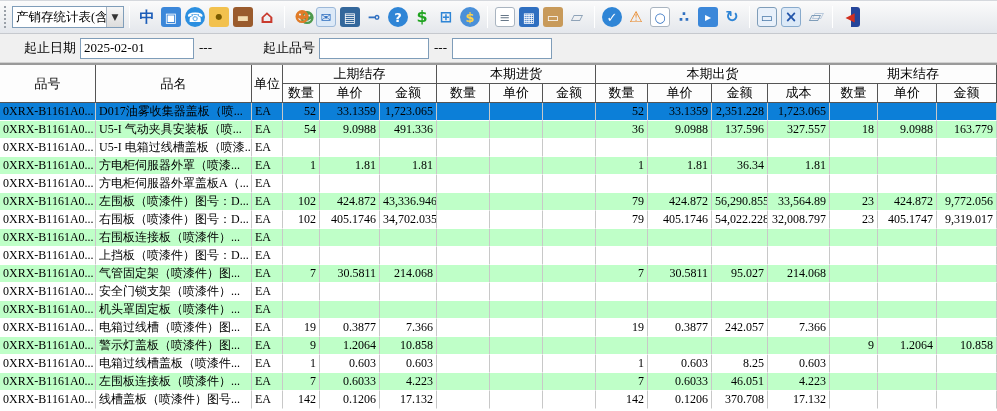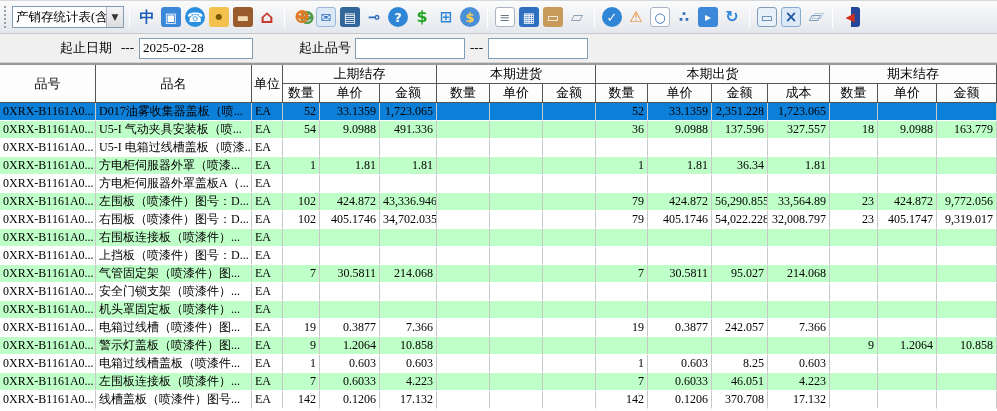--- a/index.html
+++ b/index.html
@@ -16,21 +16,21 @@
   .combo-text { flex:1; padding:9px 3px; font-size:12.5px; white-space:nowrap; overflow:hidden; }
   .combo-btn { width:17px; height:20px; background:linear-gradient(#f6f6f6,#dcdcdc); border-left:1px solid #a9b4c0;
                display:flex; align-items:center; justify-content:center; font-size:9px; color:#333;
                font-family:"DejaVu Sans",sans-serif; }
   .tbsep { width:1px; height:22px; background:#b4b9c0; border-right:1px solid #fff; margin:0 5px; }
   .tbicon { display:inline-flex; align-items:center; justify-content:center; width:20px; height:20px;
             margin:0 2px; border-radius:3px; font-size:13px; line-height:1;
             font-family:"DejaVu Sans",sans-serif; cursor:pointer; flex:none; }
 
   
-  .filterbar { height:29px; background:#f0f0f0; display:flex; align-items:center; border-bottom:1px solid #d0d0d0;padding-left:36px; }
+  .filterbar { height:29px; background:#f0f0f0; display:flex; align-items:center; border-bottom:1px solid #d0d0d0; }
   .filterbar label { margin-left:24px; margin-right:4px; }
   .filterbar .fld { height:21px; border:1px solid #7f9db9; background:#fff; font-family:inherit; font-size:13px;
                     padding:0 3px; }
   .dash { margin:0 5px; color:#000; }
 
   
   .gridwrap { height:349px; overflow:hidden; border-top:2px solid #9a9a9a;font-family:Liberation Serif, serif; }
   table { border-collapse:separate; border-spacing:0; table-layout:fixed; width:997px; }
   th { font-weight:normal; background:#fdfdfd; border-right:1px solid #555; border-bottom:1px solid #555;
        height:18px; padding:0 2px; white-space:nowrap; overflow:hidden; font-size:13px; }
@@ -85,22 +85,22 @@
         <span class="tbicon" style="color: rgb(74, 120, 168); background: rgb(232, 240, 250); border: 1px solid rgb(127, 157, 185);">▭</span>
         <span class="tbicon" style="color: rgb(34, 85, 170); background: rgb(220, 233, 247); border: 1px solid rgb(136, 170, 204); font-size: 15px; font-weight: bold;">×</span>
         <span class="tbicon" style="color: rgb(127, 157, 185); font-size: 16px; text-shadow: rgb(185, 201, 220) 3px -2px 0px;">▱</span>
         <span class="tbsep"></span>
         <span class="tbicon" style="color: rgb(208, 48, 32); background: linear-gradient(to right, transparent 55%, rgb(36, 69, 154) 55%); font-size: 12px;">◀</span>
       </span>
   </div>
 
   <div class="filterbar">
     <label>起止日期</label>
+    <input class="fld" style="width: 114px;" value="2025-02-01">
     <span class="dash">---</span>
-    <input class="fld" style="width: 114px;" value="2025-02-28">
     <label style="margin-left:46px">起止品号</label>
     <input class="fld" style="width: 110px;" value="">
     <span class="dash">---</span>
     <input class="fld" style="width: 100px;" value="">
   </div>
 
   <div class="gridwrap">
     <table>
       <colgroup>
         <col style="width:96px">

